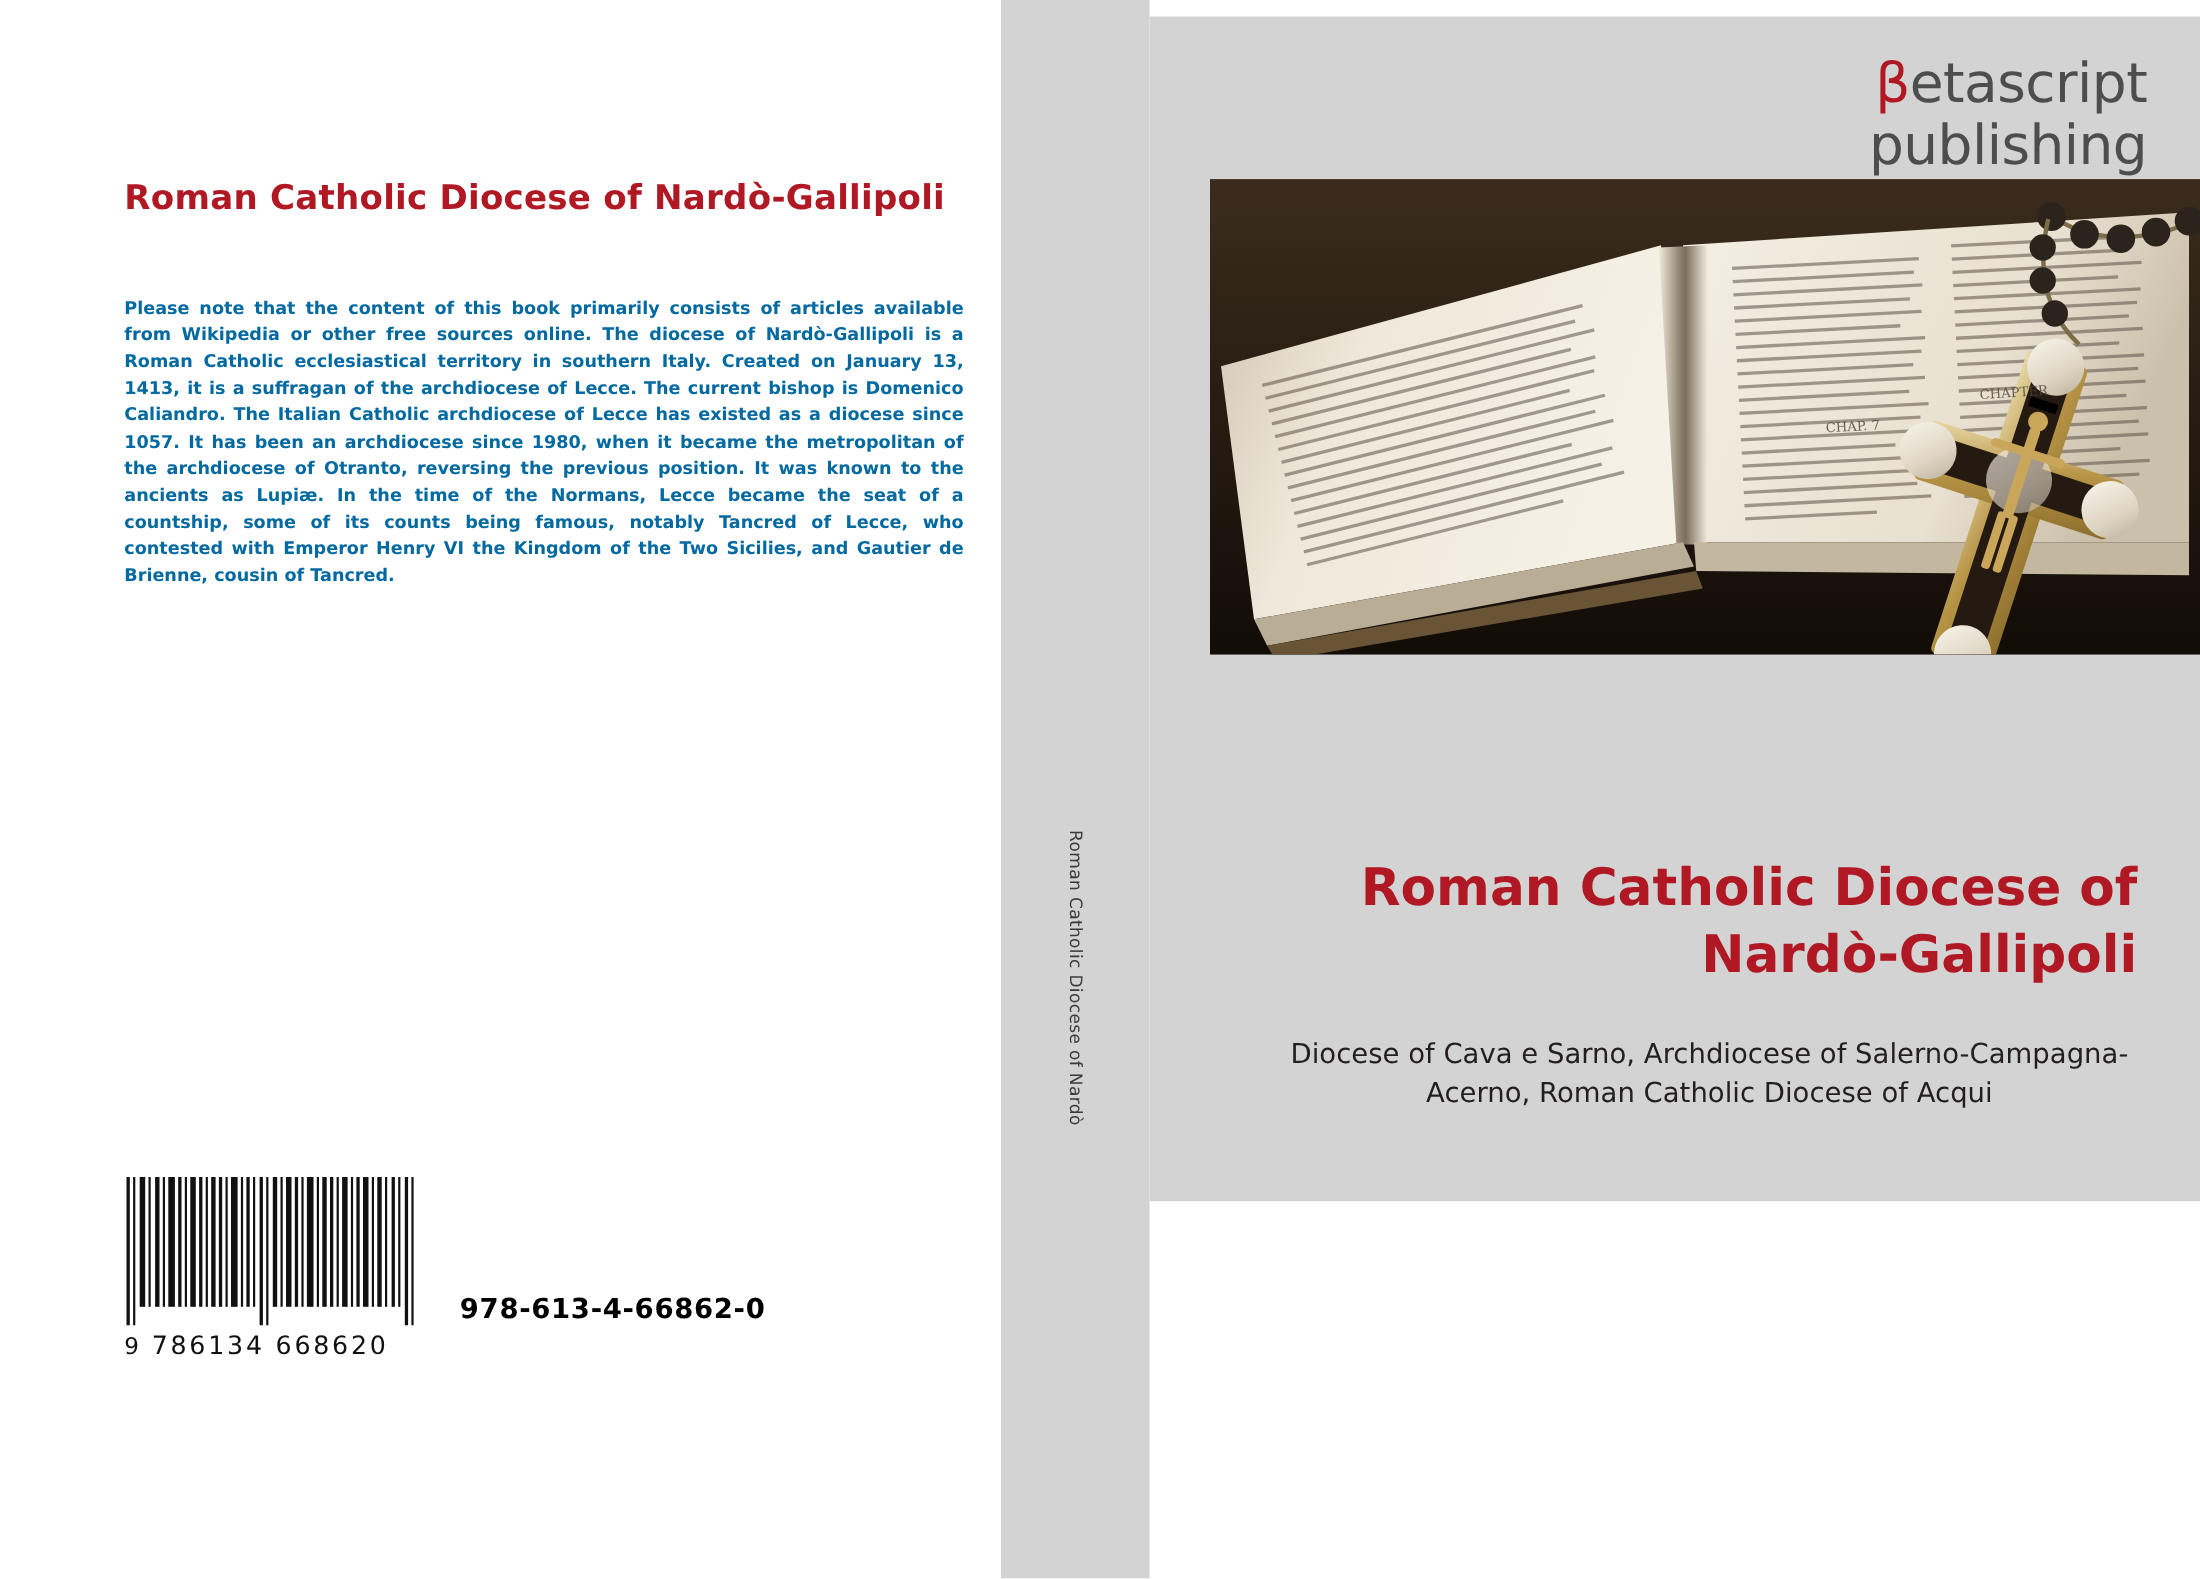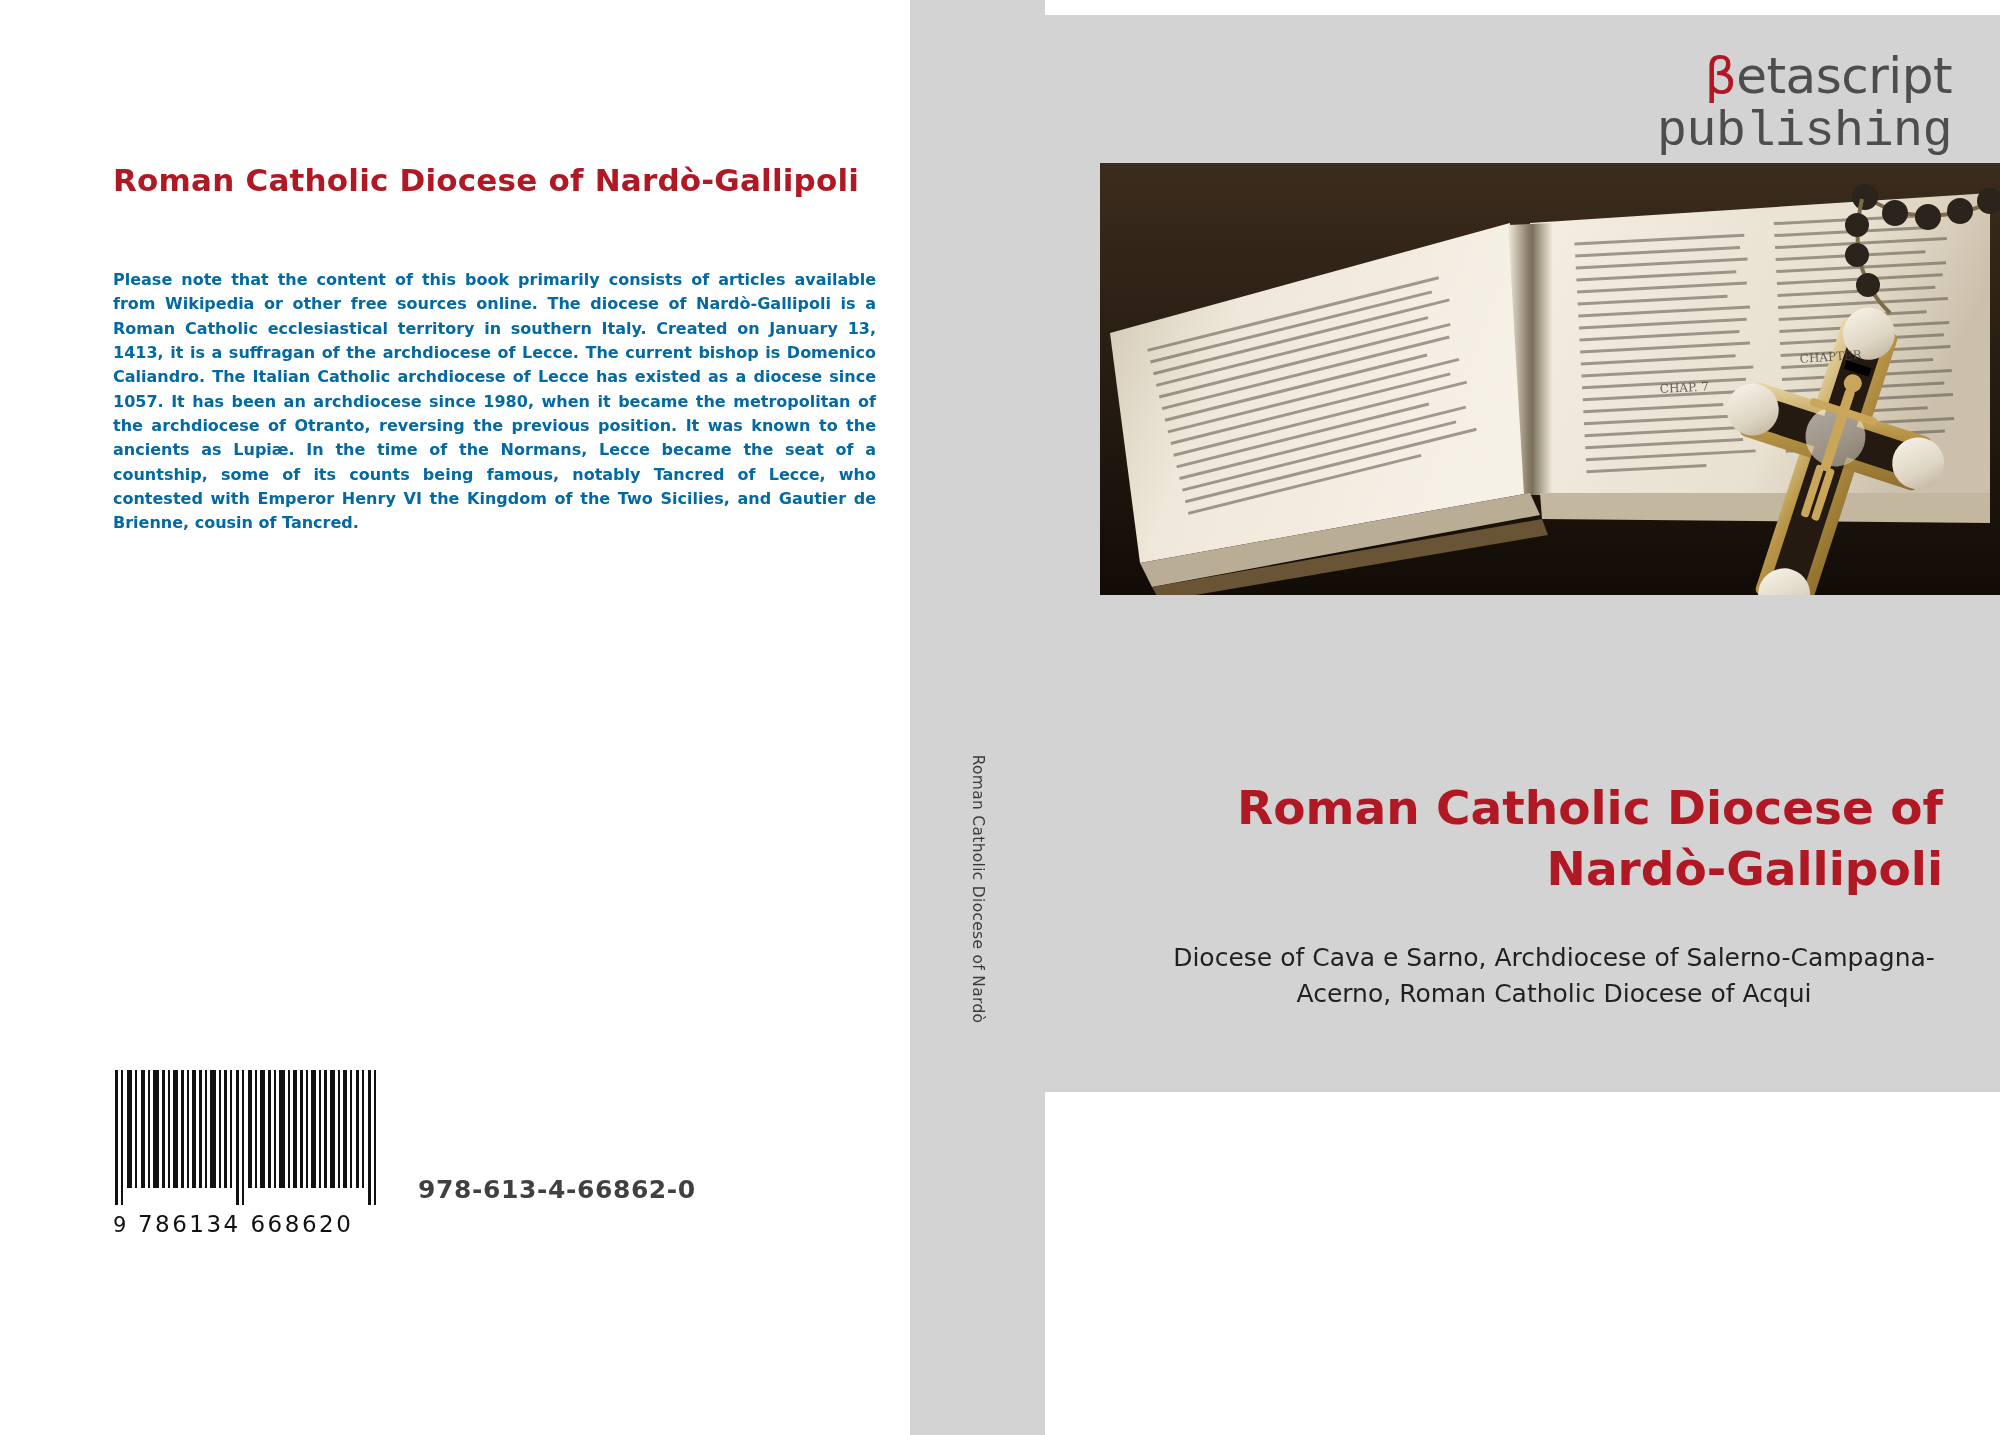--- a/index.html
+++ b/index.html
@@ -76,21 +76,21 @@
   .barcode-digits .lead {
     margin-right: 9px;
     font-size: 21px;
   }
   .isbn-text {
     position: absolute;
     left: 418px;
     top: 1175px;
     font-size: 25px;
     font-weight: bold;
-    color: #404040;
+    color: #000000;
     letter-spacing: 0.6px;
   }
 
   
   .spine {
     position: absolute;
     left: 910px;
     top: 0;
     width: 135px;
     height: 1435px;
@@ -131,21 +131,20 @@
     letter-spacing: -0.5px;
   }
   .brand .line1 .beta {
     color: #b01824;
   }
   .brand .line2 {
     font-size: 50px;
     color: #4d4d4d;
     letter-spacing: -0.5px;
     margin-top: 6px;
-    font-family: Liberation Mono, monospace;
   }
 
   
   .cover-photo {
     position: absolute;
     left: 55px;
     top: 148px;
     width: 900px;
     height: 432px;
     overflow: hidden;

